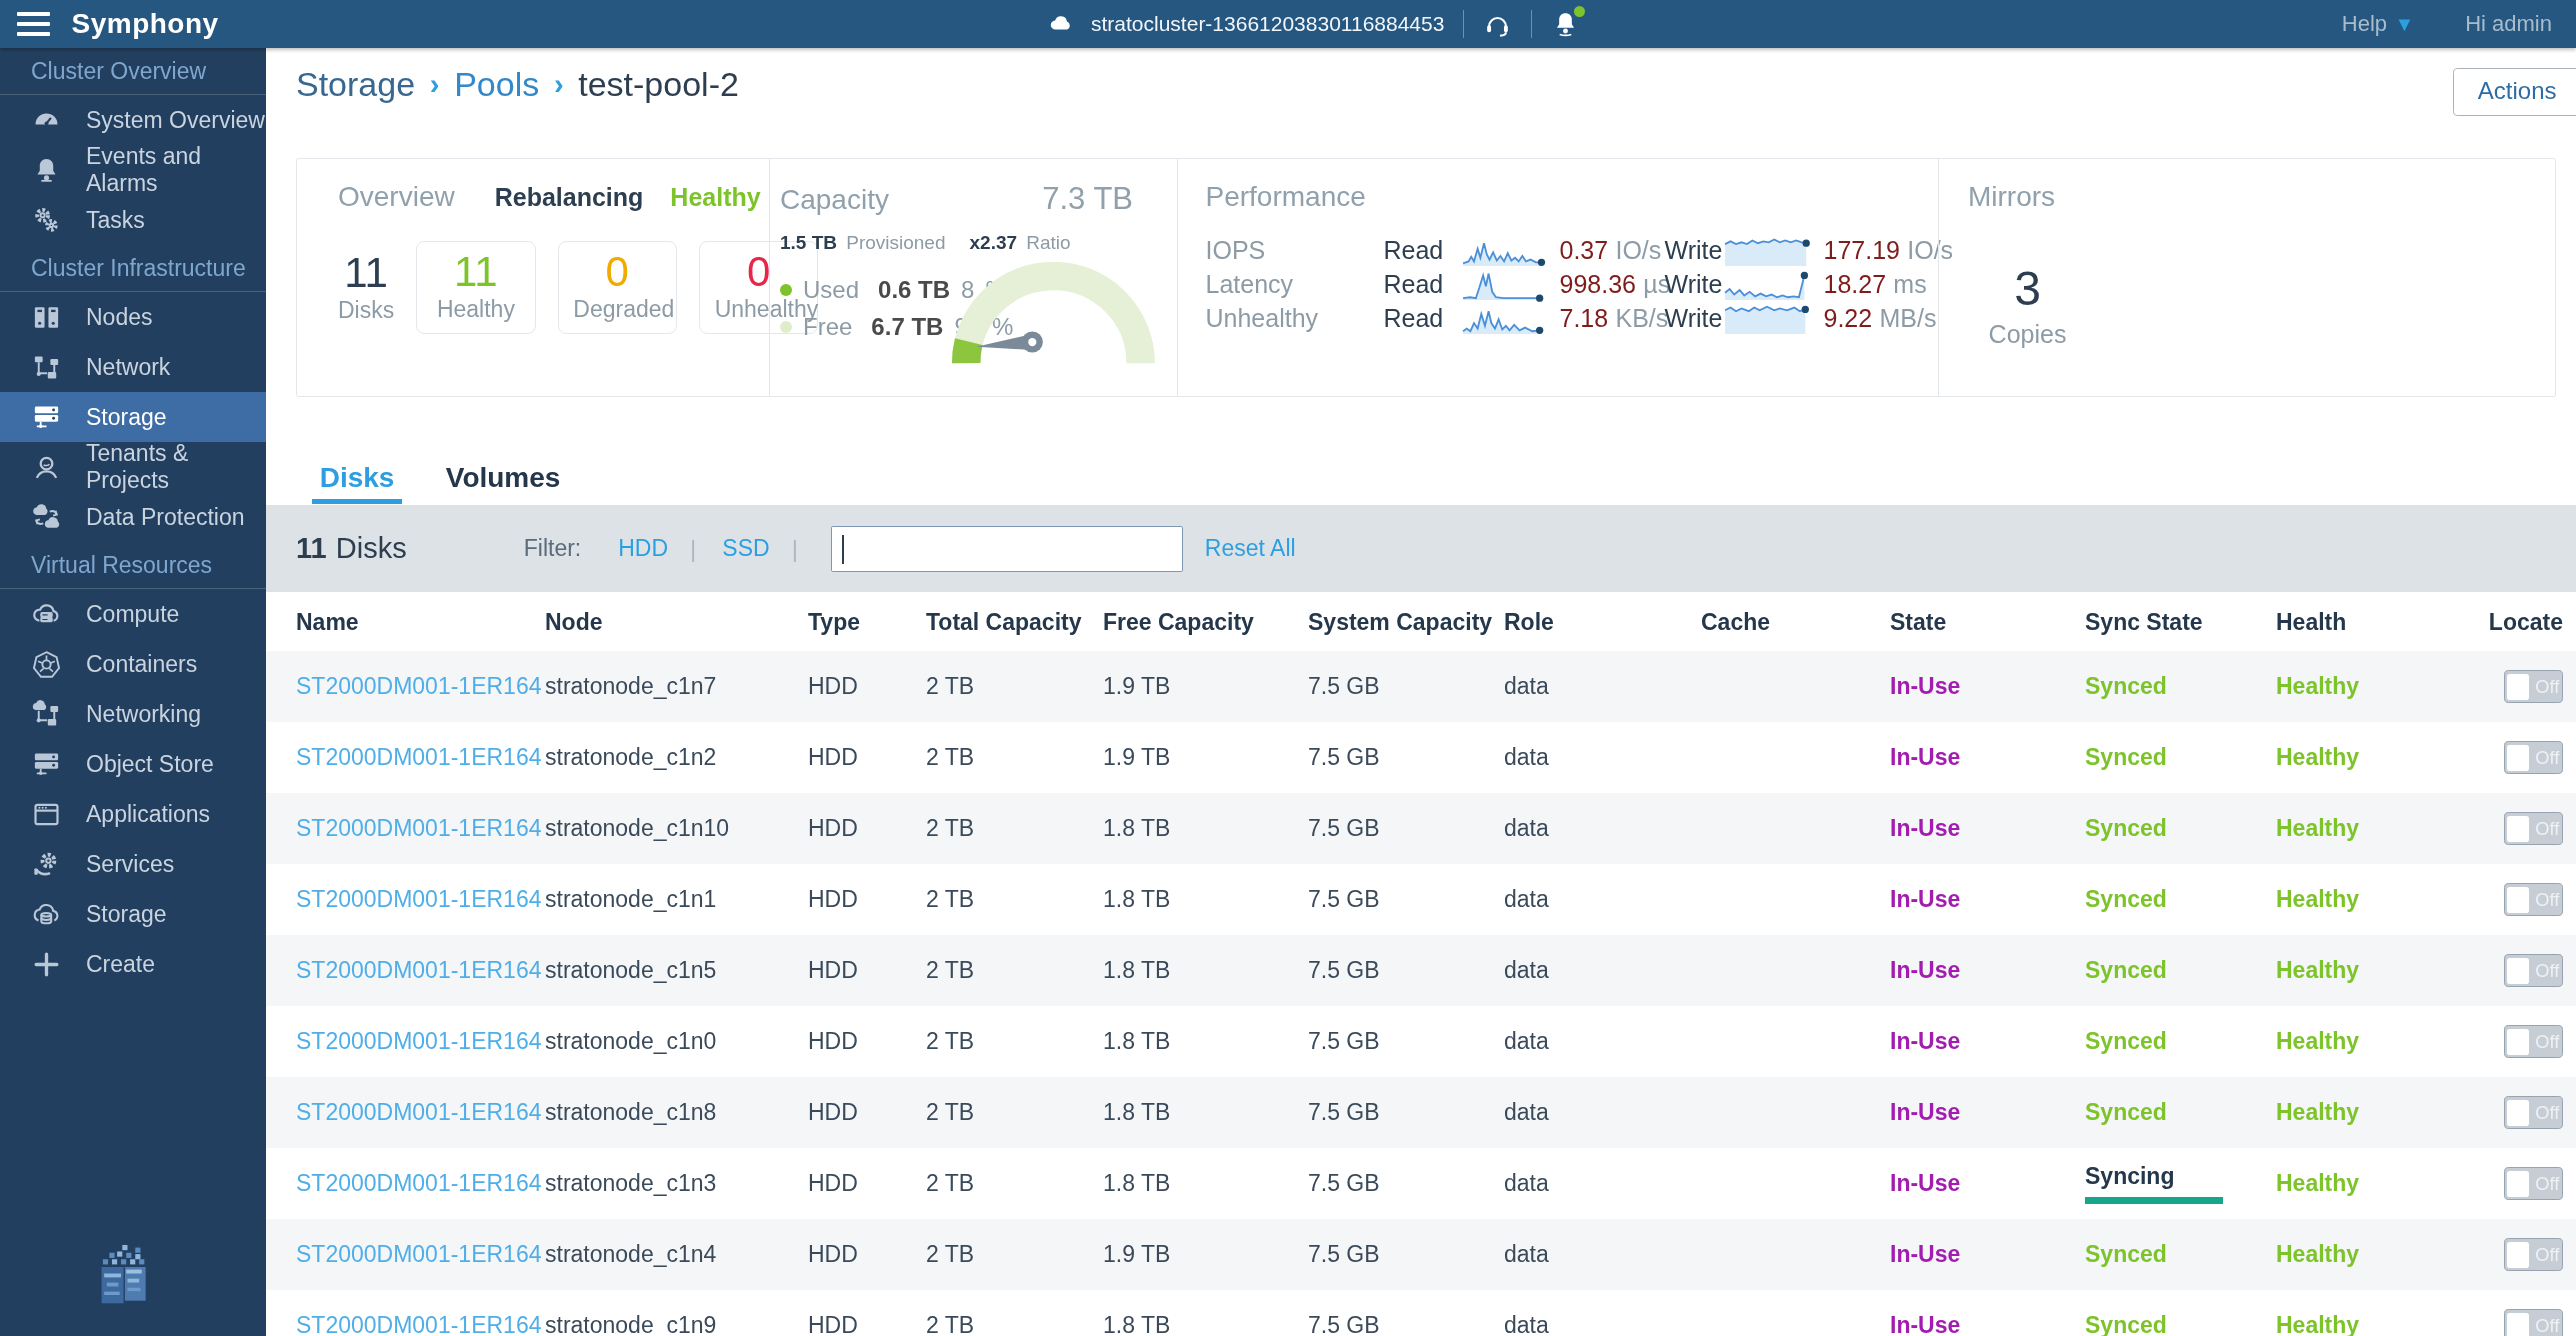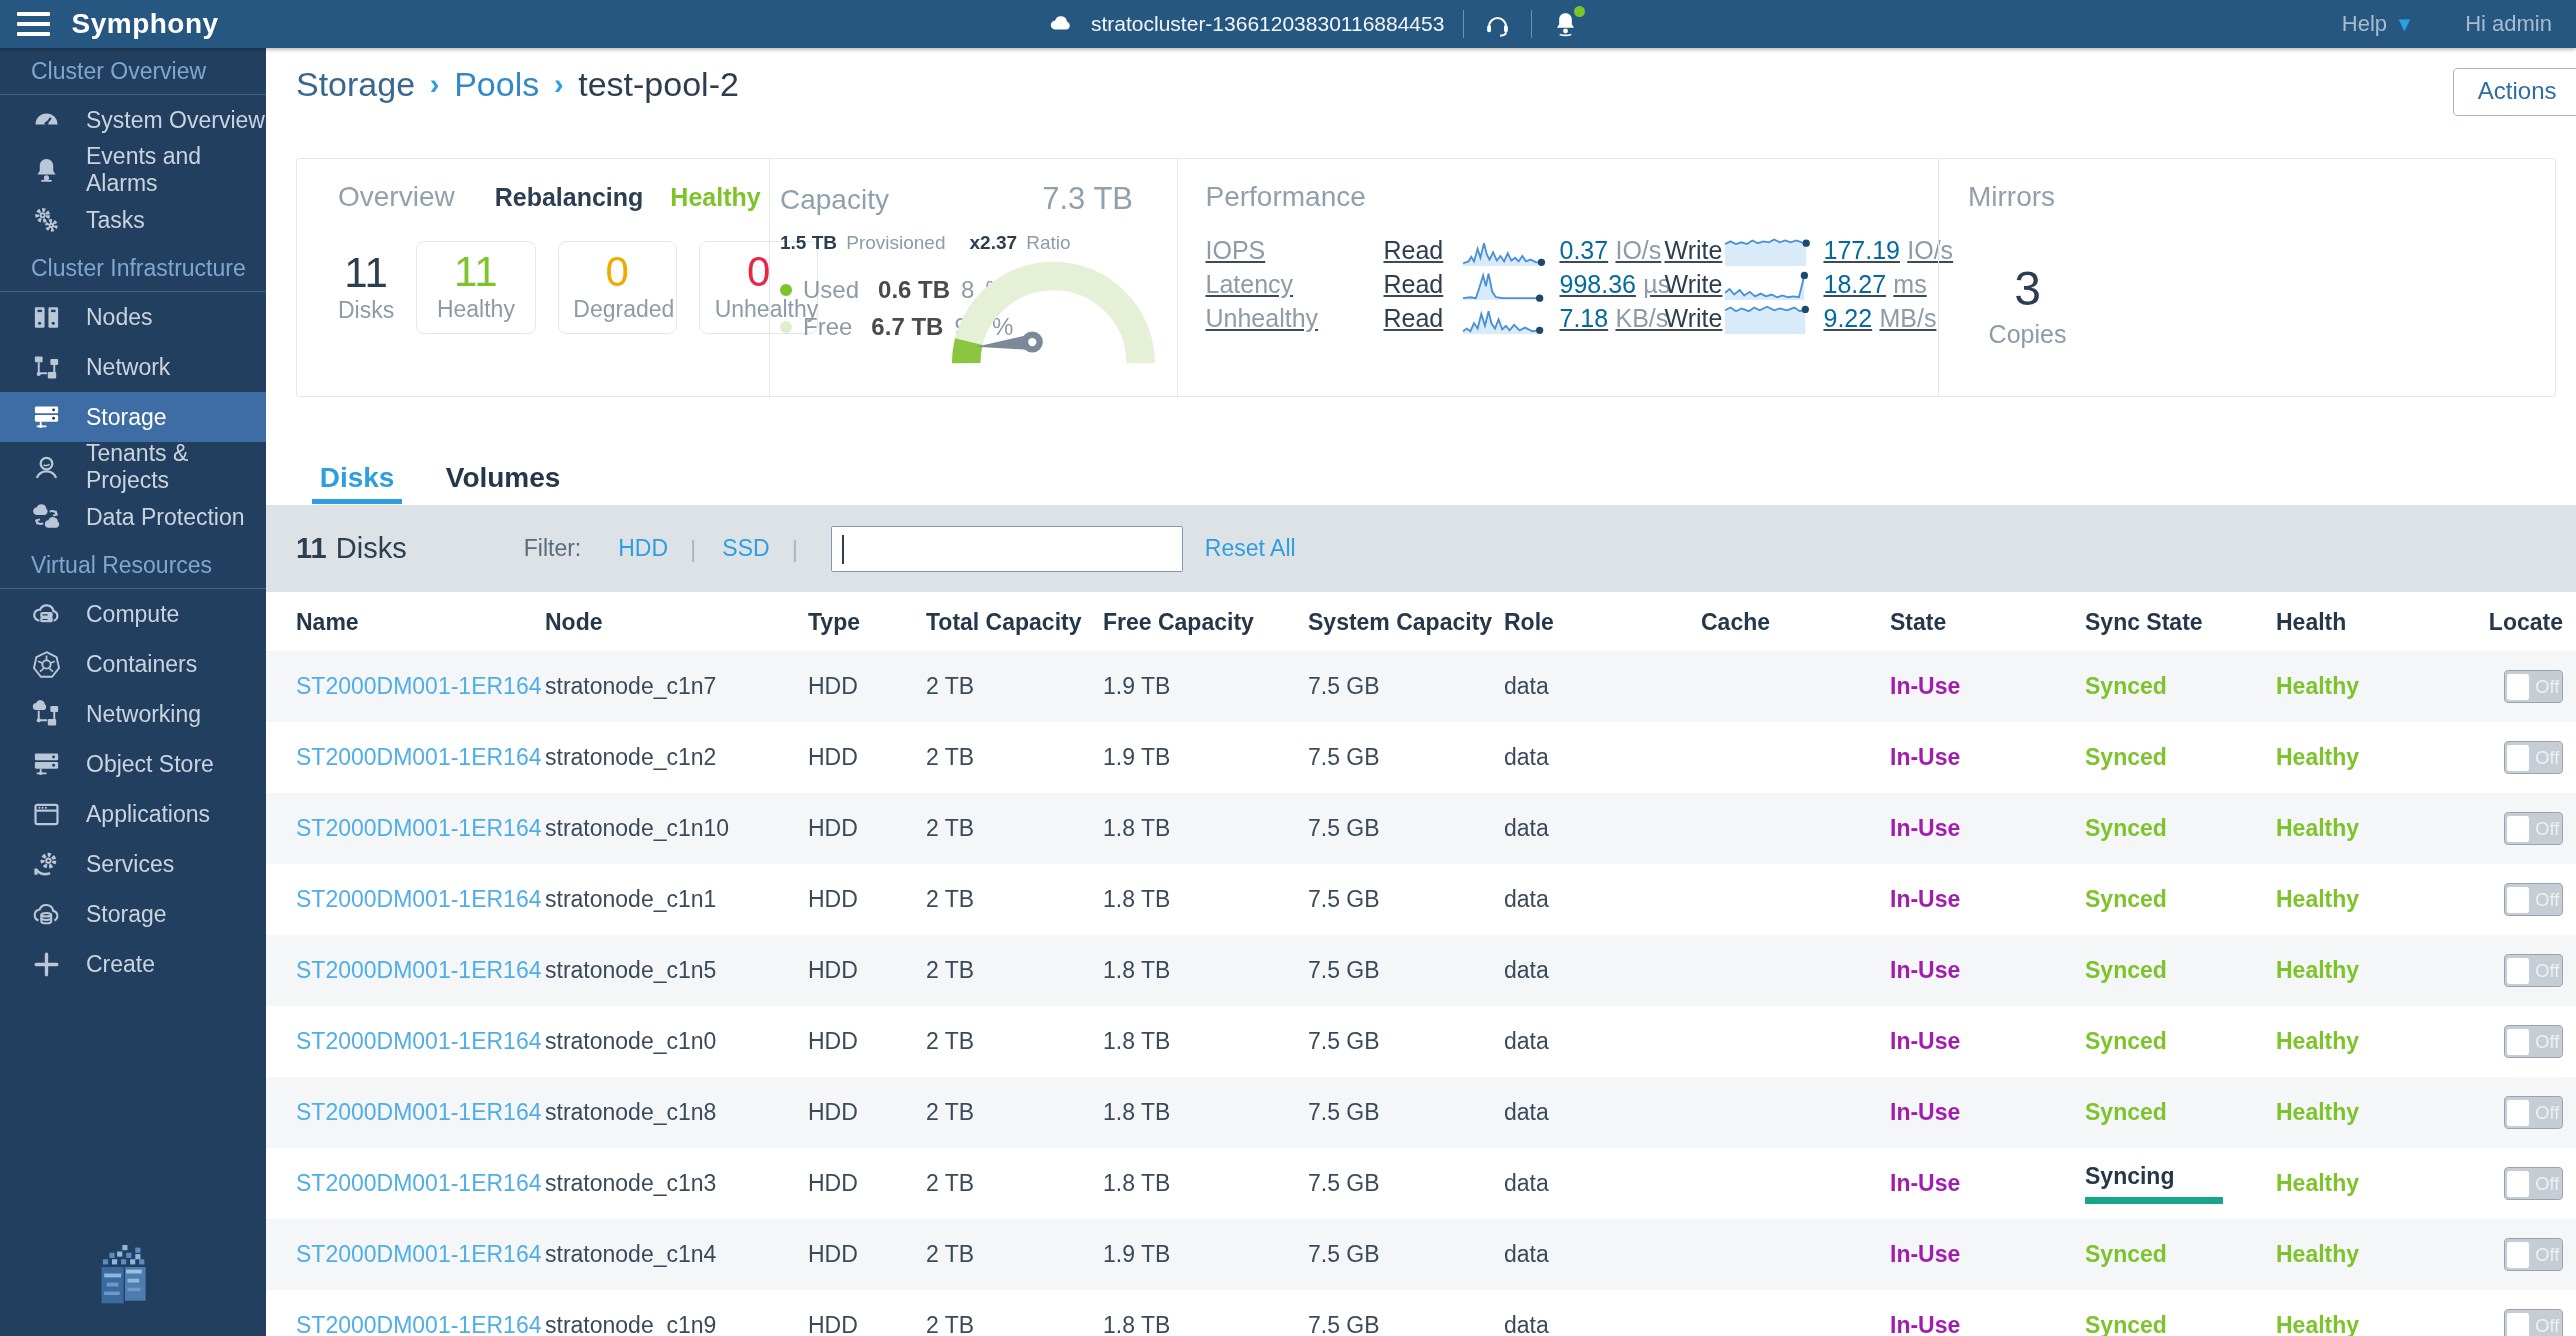--- a/index.html
+++ b/index.html
@@ -74,27 +74,27 @@
   .cap-prov{margin-top:14.7px;font-size:19px;color:#8c9ba5;}
   .cap-prov b{color:#2c3e50;margin-right:9.2px;}
   .cap-prov .ratio{margin-left:24px;}
   .cap-legend{margin-top:22px;font-size:24px;color:#8c9ba5;}
   .leg-row{display:flex;align-items:center;gap:11px;margin-top:9.2px;}
   .dot{width:12px;height:12px;border-radius:50%;display:inline-block;}
   .dot.used{background:#7dc32a;} .dot.free{background:#dfedcb;}
   .leg-val{color:#4a4a4a;font-weight:bold;margin-left:8px;}
   .gauge{position:absolute;right:18.3px;bottom:31px;width:213px;height:112px;}
 
-  .perf-rows{margin-top:20px;text-decoration:underline;}
+  .perf-rows{margin-top:20px;}
   .perf-row{display:grid;grid-template-columns:178px 77px 99px 105px 58px 101px auto;
             align-items:center;height:34px;font-size:25px;}
   .perf-metric{color:#8c9ba5;}
   .perf-rw{color:#2c3e50;}
   .spark svg{display:block;width:88px;height:31px;overflow:visible;}
-  .perf-val .v{color:#0369a1;font-weight:normal;}
+  .perf-val .v{color:#7f1d1d;font-weight:normal;}
   .perf-val .u{color:#8c9ba5;font-style:normal;margin-left:7.3px;}
 
   .mir-box{width:119px;text-align:center;margin-top:48px;}
   .mir-val{font-size:48px;color:#2c3e50;}
   .mir-lbl{font-size:25px;color:#8c9ba5;margin-top:3.7px;}
 
   
   .tabs{position:absolute;left:50px;top:403px;height:53px;display:flex;gap:44px;}
   .tab{font-size:28px;font-weight:bold;color:#24374b;cursor:pointer;position:relative;
        display:flex;align-items:center;padding:0 3.7px;}

